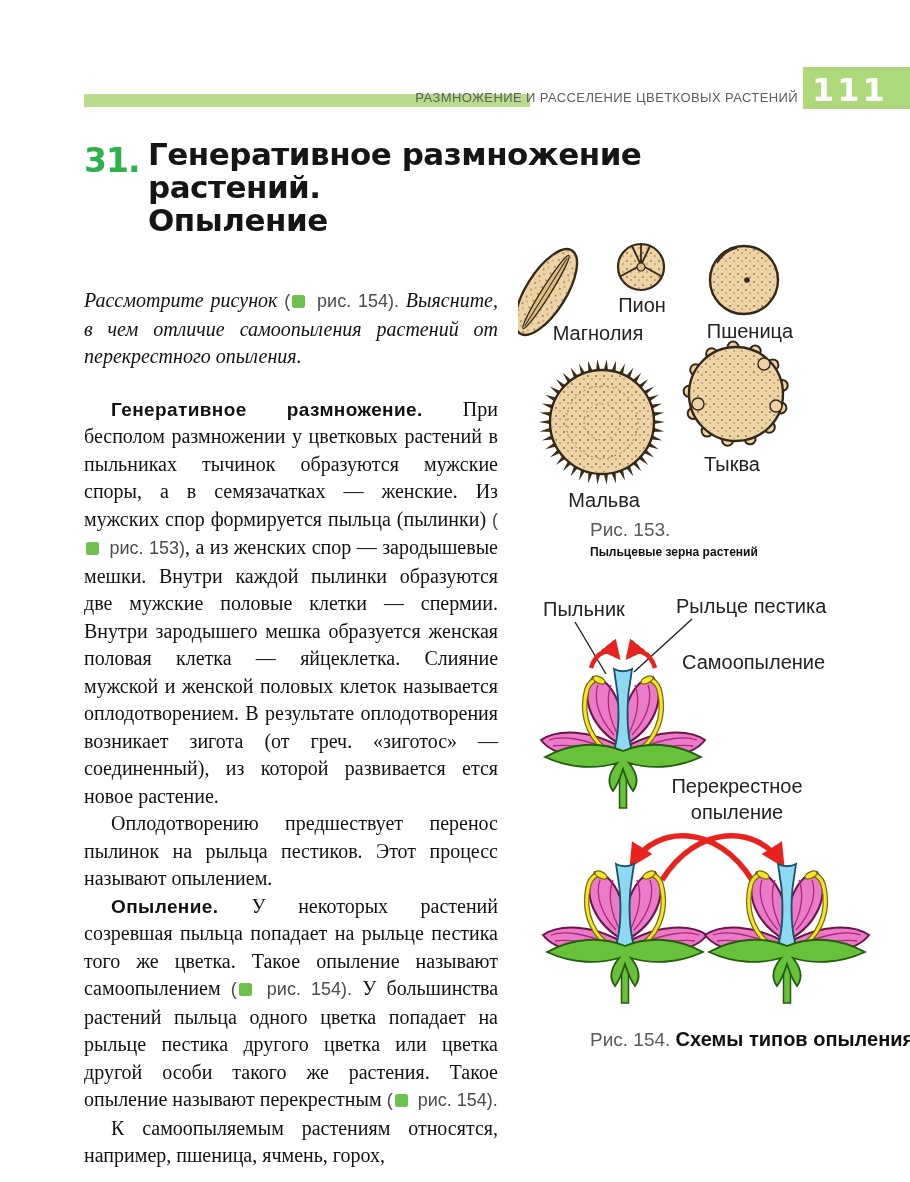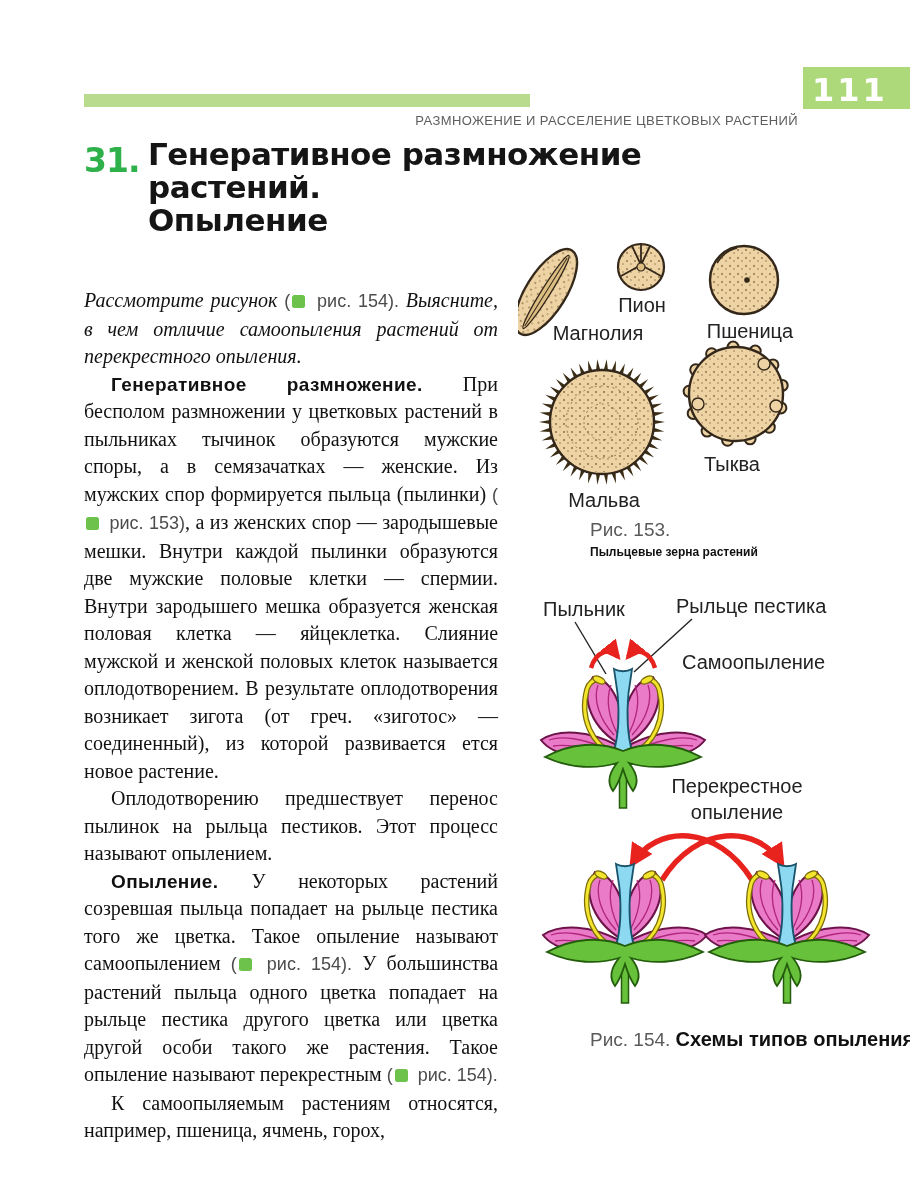--- a/index.html
+++ b/index.html
@@ -3,36 +3,36 @@
 <meta charset="utf-8">
 <style>
   * { margin:0; padding:0; box-sizing:border-box; }
   html,body { width:910px; height:1182px; background:#ffffff; overflow:hidden;
               font-family:"Liberation Sans", sans-serif; }
   #page { position:relative; width:910px; height:1182px; background:#fff; }
 
   
   .green-bar { position:absolute; left:84px; top:94px; width:446px; height:13px; background:#b9db8e; }
   .running-head { position:absolute; top:90px; right:112px; font-size:13px; letter-spacing:.4px;
-                  color:#5d5d5d; white-space:nowrap;margin-top:23px; }
+                  color:#5d5d5d; white-space:nowrap; }
   .pagenum-box { position:absolute; left:803px; top:67px; width:107px; height:42px; background:#aed97b; }
   .pagenum-box span { display:block; padding:4px 0 0 9px; font-size:32px; font-weight:bold;
                       color:#ffffff; letter-spacing:3px; font-family:"DejaVu Sans", sans-serif; }
 
   
   .section-num { position:absolute; left:84px; top:141px; font-size:33px; font-weight:bold;
                  color:#2eb04b; font-family:"DejaVu Sans", sans-serif; letter-spacing:-1px;text-align:right; }
   .page-title { position:absolute; left:148px; top:138px; width:640px; font-size:31px; font-weight:bold;
                 color:#151515; line-height:33px; font-family:"DejaVu Sans", sans-serif; letter-spacing:-.5px; }
 
   
   .body-col { position:absolute; left:84px; top:287px; width:414px; color:#111; }
   .para { font-family:"Liberation Serif", serif; font-size:20px; line-height:27.5px;
           text-align:justify; text-indent:27px; }
-  .para.intro { text-indent:0; }
+  .para.intro { text-indent:0; margin-bottom:25px; }
   .seg-i  { font-style:italic; }
   .seg-it { }
   .seg-n  { }
   .seg-b  { font-family:"Liberation Sans", sans-serif; font-weight:bold; font-size:19px; letter-spacing:.4px; }
   .seg-ref{ font-family:"Liberation Sans", sans-serif; font-size:18px; color:#4c4c4c; }
   .refsq  { display:inline-block; width:13px; height:13px; background:#6cc24a; border-radius:2.5px;
             margin:0 5px 0 2px; transform:translateY(1px); }
 
   
   .fig153-svg { position:absolute; left:518px; top:234px; }

